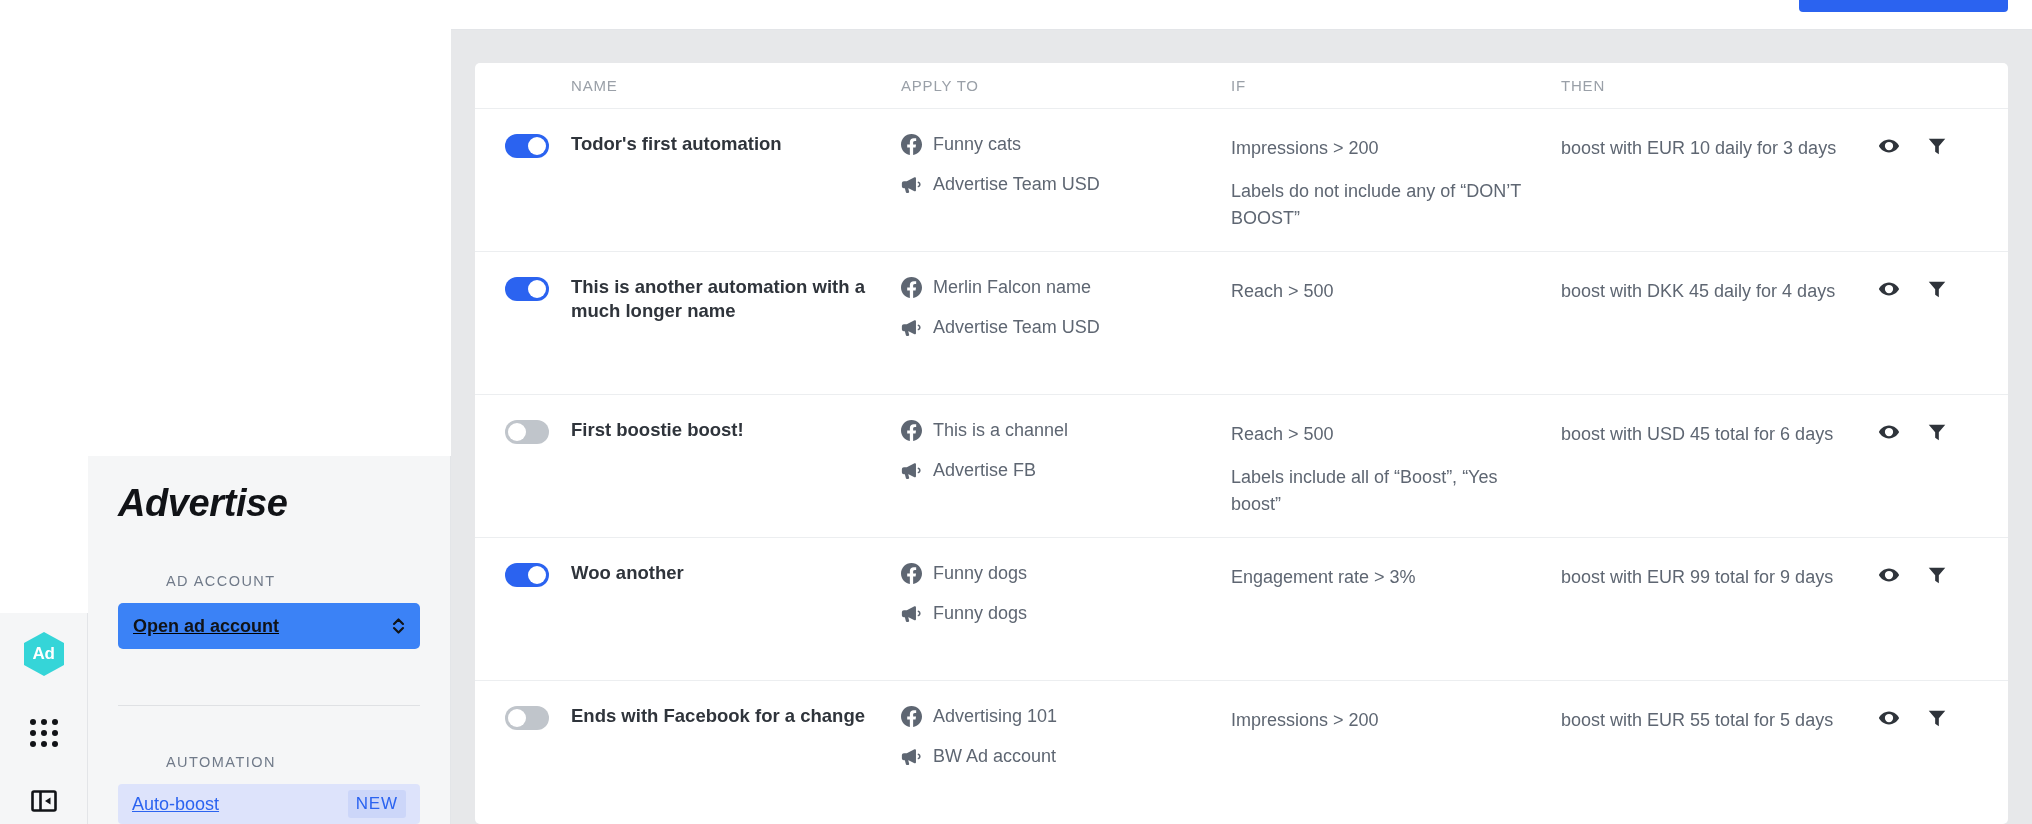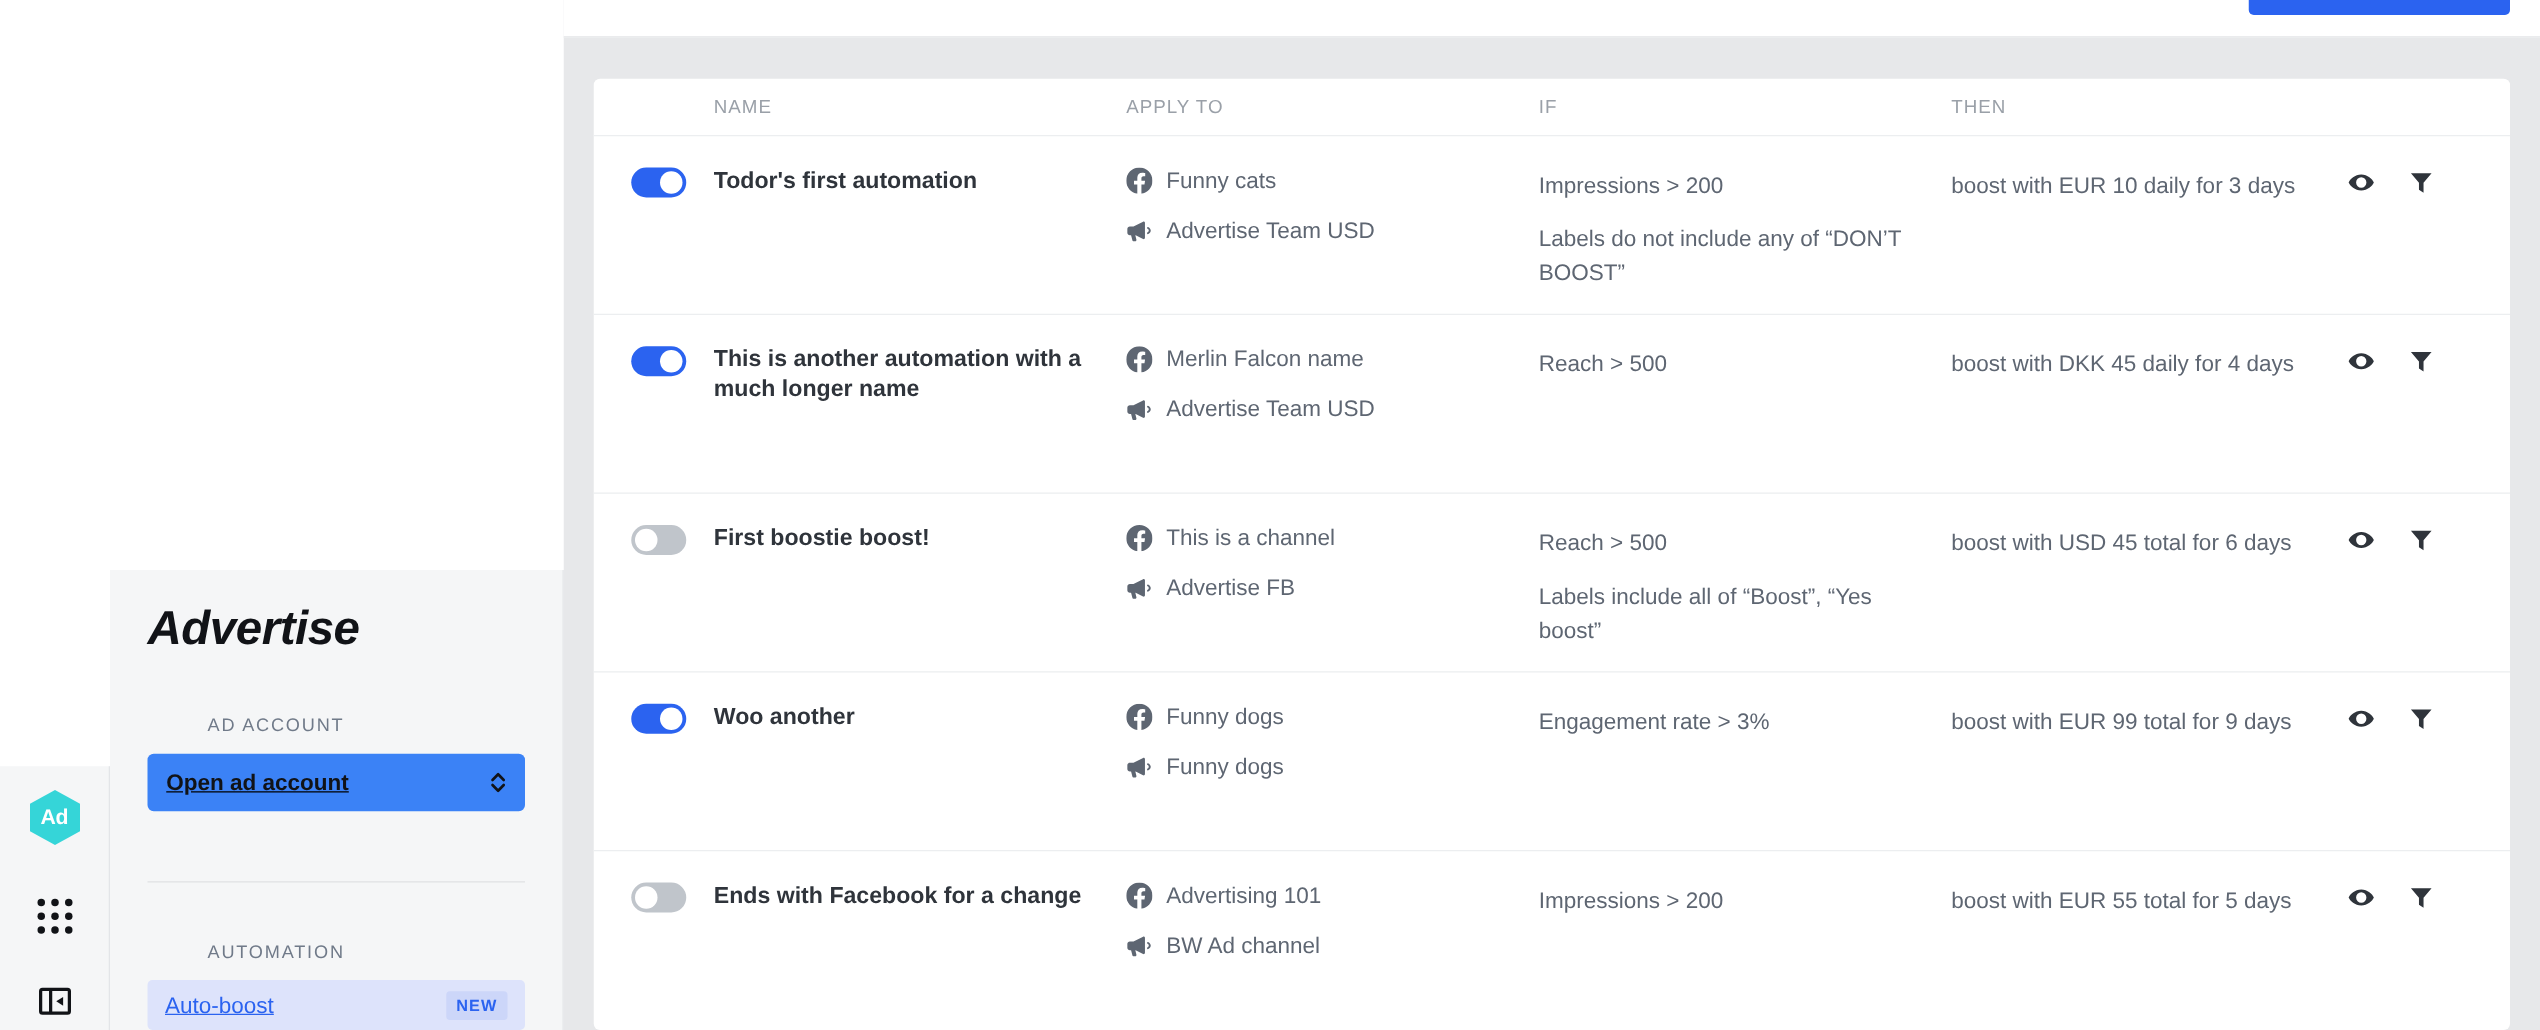--- a/index.html
+++ b/index.html
@@ -111,23 +111,23 @@
   .nav-item .nav-label {
     flex: 1;
     font-size: 18px;
     color: #2b63f0;
     text-decoration: underline;
     font-weight: normal;
   }
   .badge-new {
     background: #ccd6f9;
     color: #2b63f0;
-    font-size: 13px;
+    font-size: 17px;
     letter-spacing: 0.9px;
-    font-weight: bold;
+    font-weight: normal;
     padding: 4px 8px;
     border-radius: 3px;
   }
 
   
   .main {
     flex: 1;
     display: flex;
     flex-direction: column;
     background: #e7e8ea;
@@ -557,21 +557,21 @@
                     </span>
           <span class="lbl">Advertising 101</span>
         </div>
         <div class="apply-line">
           <span class="ic">
                       <svg width="21" height="18" viewBox="0 0 24 20" aria-hidden="true">
                         <path fill="#5e6672" d="M15.4 1.2 6.6 5.6H3.3C2 5.6 1 6.6 1 7.9v3.5c0 1.3 1 2.3 2.3 2.3h1.1l1.2 4.6c.1.5.6.9 1.1.9h1.5c.7 0 1.3-.7 1.1-1.4l-1-4.1h.3l6.8 3.4c.8.4 1.7-.2 1.7-1.1V2.3c0-.9-.9-1.5-1.7-1.1z"></path>
                         <path fill="#5e6672" d="M19.8 6.1a.9.9 0 0 0-.3 1.7c.7.3 1.1.9 1.1 1.6s-.4 1.3-1.1 1.6a.9.9 0 0 0 .3 1.7c1.5-.5 2.6-1.8 2.6-3.3s-1.1-2.8-2.6-3.3z"></path>
                       </svg>
                     </span>
-          <span class="lbl">BW Ad channel</span>
+          <span class="lbl">BW Ad account</span>
         </div>
       </div>
       <div class="col-if cell-if">
                   <div class="if-line">Impressions &gt; 200</div>
                 </div>
       <div class="col-then cell-then">boost with EUR 55 total for 5 days</div>
       <div class="col-acts">
         <div class="acts">
           <span class="act-btn">
                       <svg width="22" height="22" viewBox="0 0 24 24" aria-hidden="true">

